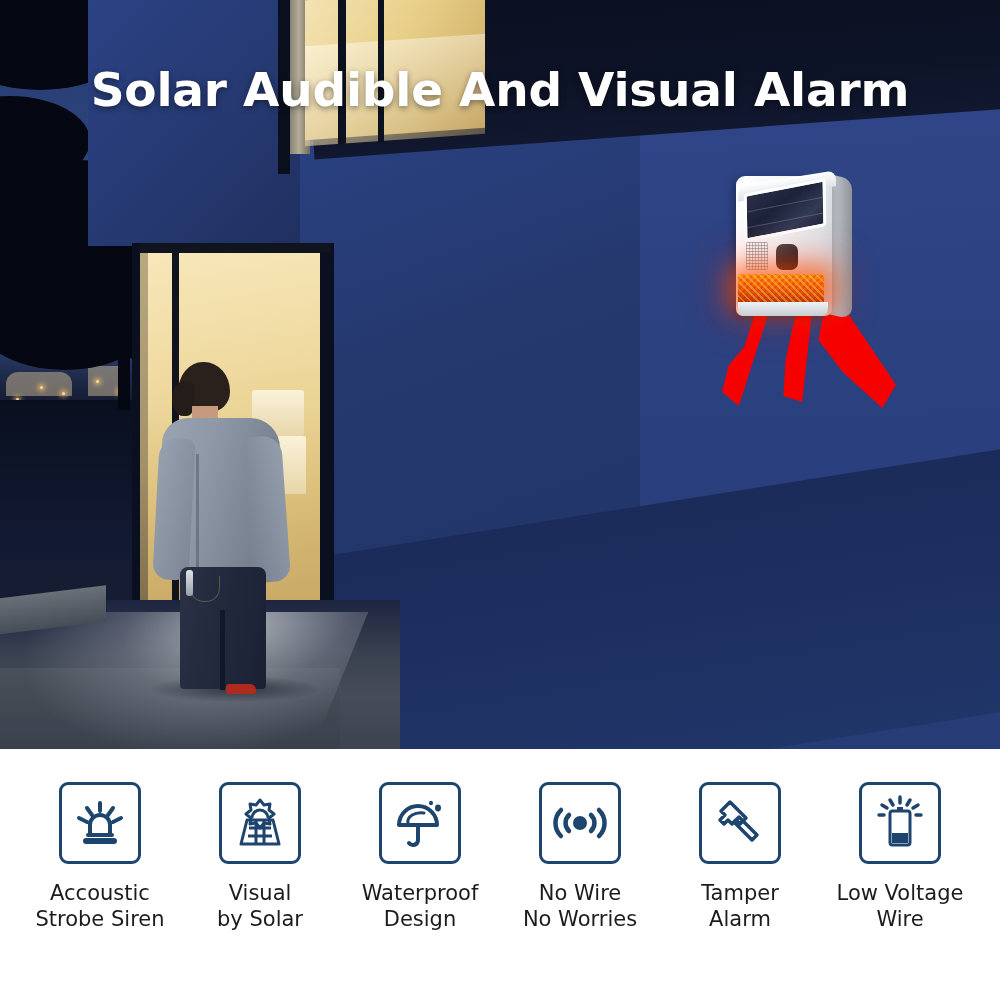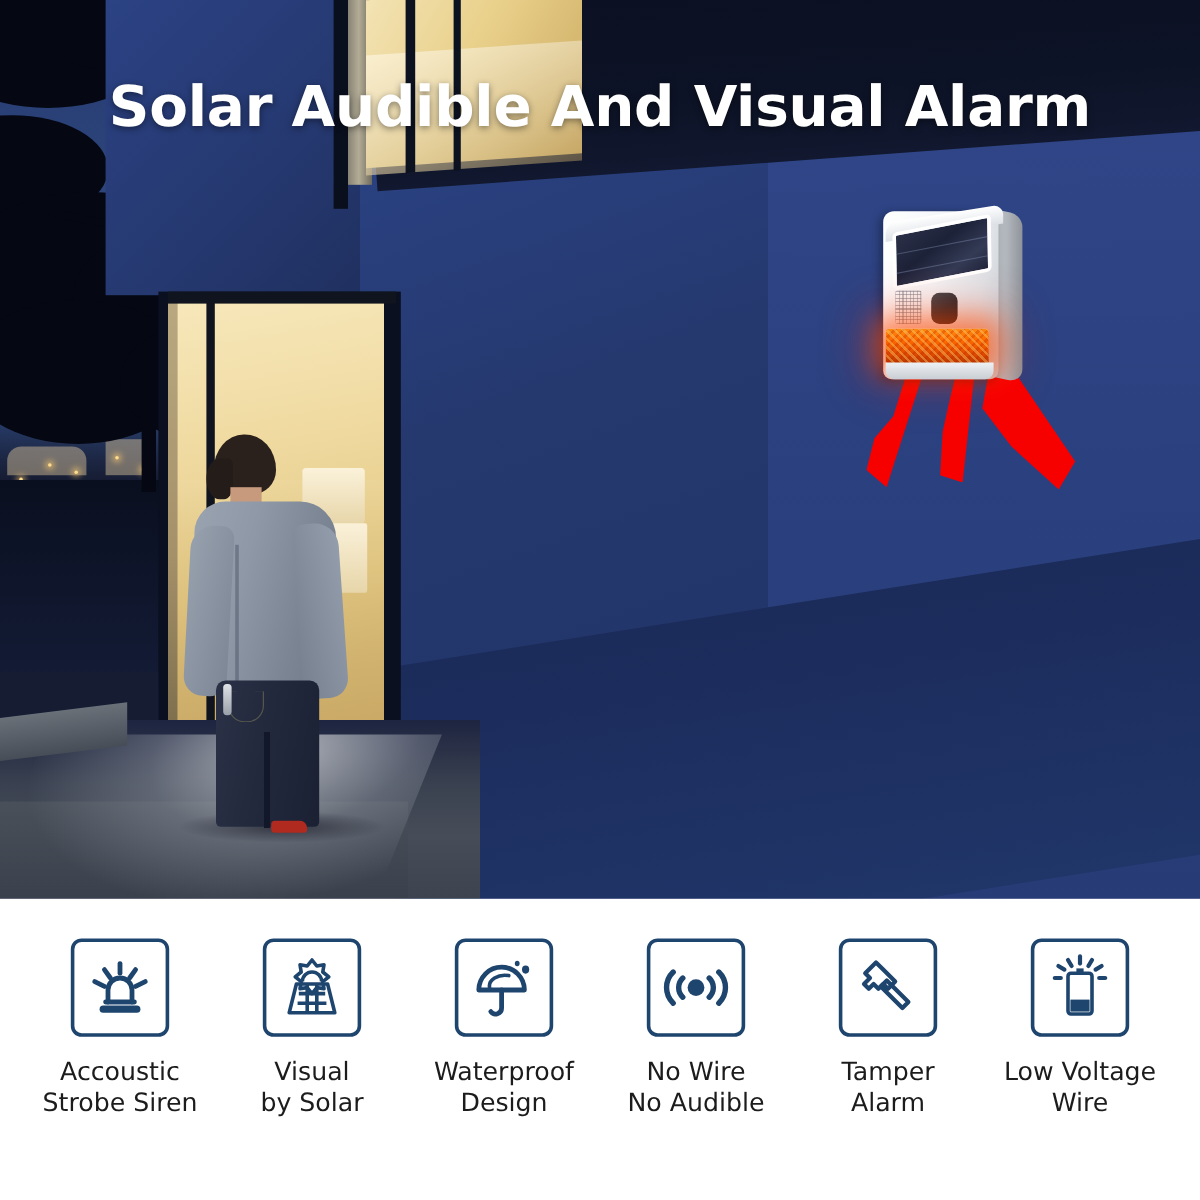--- a/index.html
+++ b/index.html
@@ -612,21 +612,21 @@
       <div class="icon-box">
         <svg width="56" height="56" viewBox="0 0 56 56" fill="none" stroke="#1e456e" stroke-width="4.5" stroke-linecap="round">
           <circle cx="28" cy="28" r="7" fill="#1e456e" stroke="none"></circle>
           <path d="M17 20 a11 11 0 0 0 0 16"></path>
           <path d="M39 20 a11 11 0 0 1 0 16"></path>
           <path d="M9 15 a18 18 0 0 0 0 26"></path>
           <path d="M47 15 a18 18 0 0 1 0 26"></path>
         </svg>
       </div>
       <div class="feature-label">No Wire
-No Audible</div>
+No Worries</div>
     </div>
 
     <div class="feature">
       <div class="icon-box">
         <svg width="56" height="56" viewBox="0 0 56 56" fill="none" stroke="#1e456e" stroke-width="3.5" stroke-linejoin="round" stroke-linecap="round">
           <path d="M20 7 L30 17 L24 23 L20 19 L16 23 L12 19 L8 23 L4 19 L9 14 L5 10 L14 1 Z" transform="translate(4,6)"></path>
           <path d="M27 22 L45 40 L40 45 L22 27 Z"></path>
         </svg>
       </div>
       <div class="feature-label">Tamper

